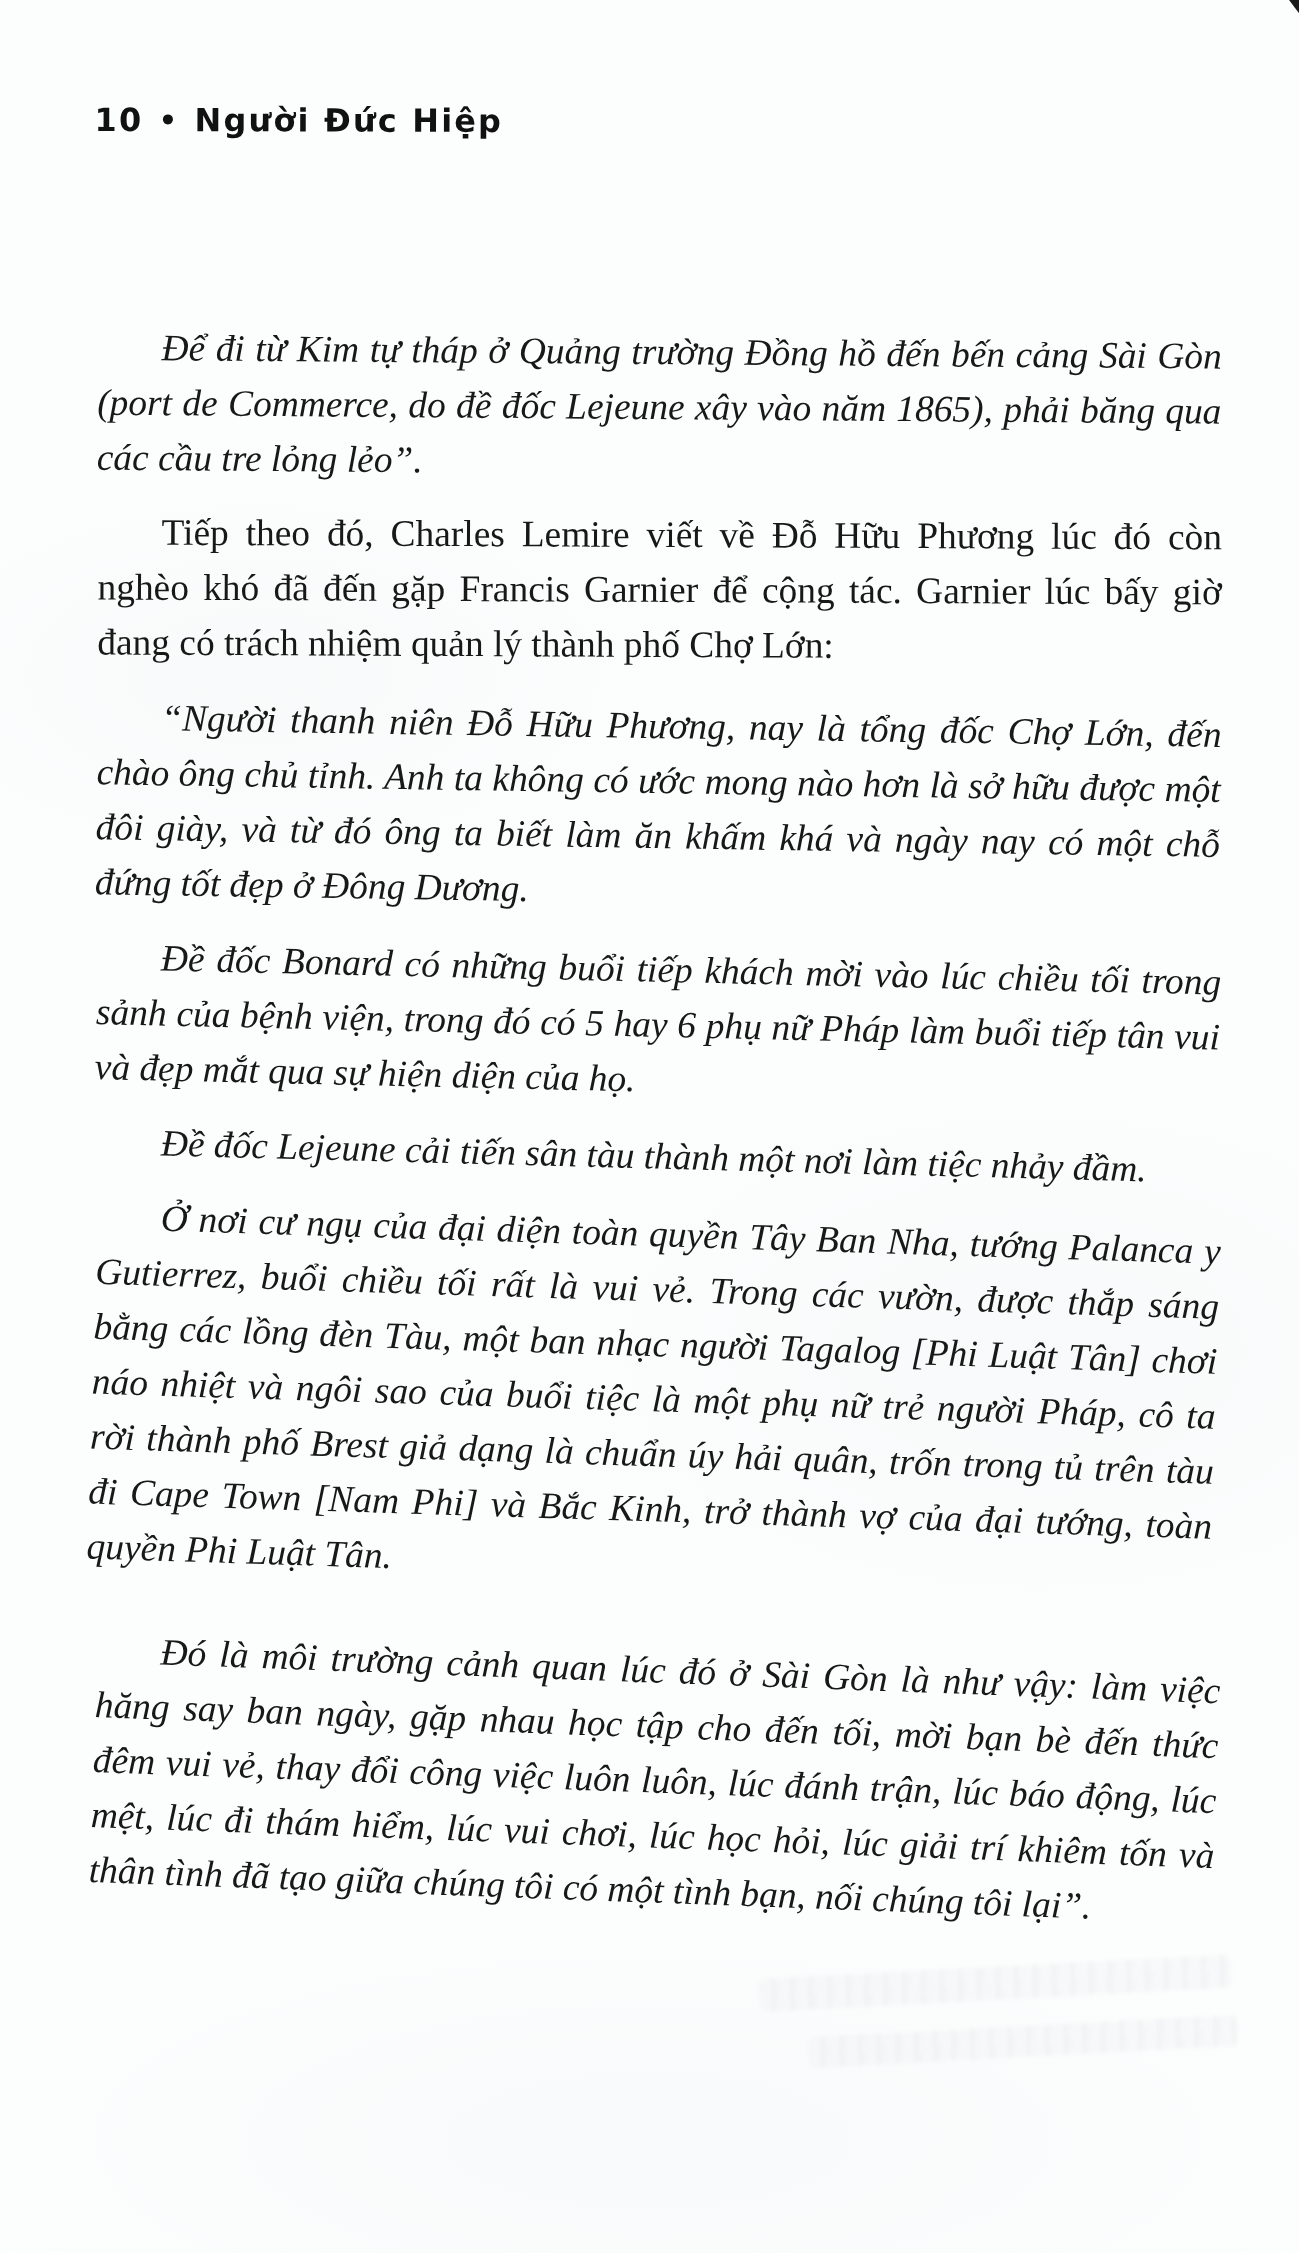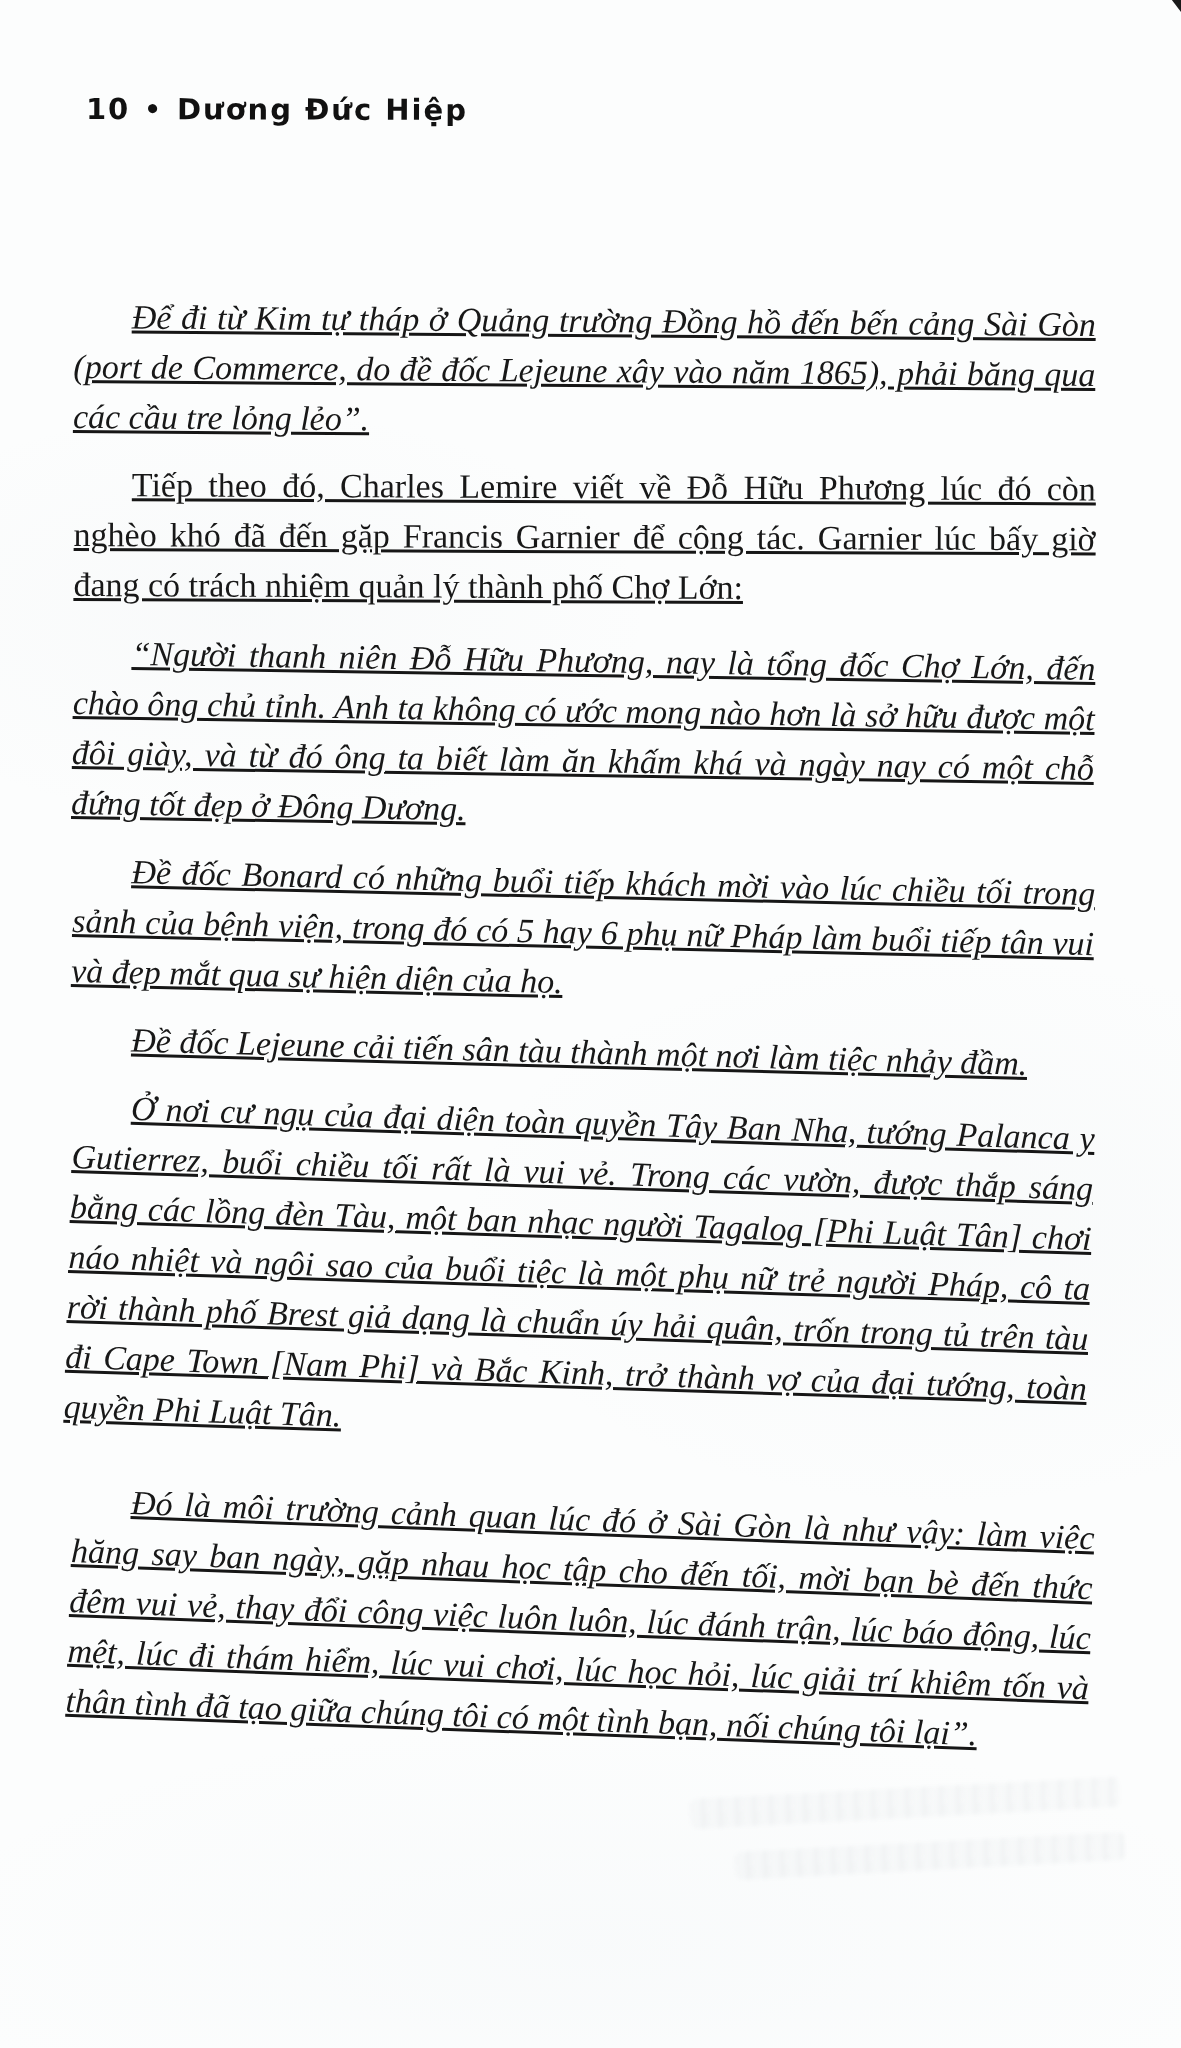--- a/index.html
+++ b/index.html
@@ -36,24 +36,23 @@
   }
   .running-head .sep {
     padding: 0 14px;
     font-size: 26px;
     vertical-align: 1px;
   }
 
   
   .text-block {
     position: absolute;
-    left: 74px;
+    left: 89px;
     top: 292px;
     width: 1022px;
-    text-decoration: underline;
   }
   .text-block p {
     margin: 0 0 18px 0;
     font-size: 34px;
     line-height: 50px;
     text-align: justify;
     text-indent: 58px;
     transform-origin: 0 0;
     color: #181818;
   }
@@ -95,21 +94,21 @@
     width: 14px;
     height: 12px;
     background: #1a1a1a;
     clip-path: polygon(35% 0, 100% 0, 100% 100%, 70% 55%);
   }
 </style>
 </head>
 <body>
 
 <div class="running-head">
-  <span>10</span><span class="sep">•</span><span>Dương Đức Hiệp</span>
+  <span>10</span><span class="sep">•</span><span>Người Đức Hiệp</span>
 </div>
 
 <div class="text-block">
   <p class="it r04">Để đi từ Kim tự tháp ở Quảng trường Đồng hồ đến bến cảng Sài Gòn (port de Commerce, do đề đốc Lejeune xây vào năm 1865), phải băng qua các cầu tre lỏng lẻo”.</p>
   <p class="r02">Tiếp theo đó, Charles Lemire viết về Đỗ Hữu Phương lúc đó còn nghèo khó đã đến gặp Francis Garnier để cộng tác. Garnier lúc bấy giờ đang có trách nhiệm quản lý thành phố Chợ Lớn:</p>
   <p class="it r09">“Người thanh niên Đỗ Hữu Phương, nay là tổng đốc Chợ Lớn, đến chào ông chủ tỉnh. Anh ta không có ước mong nào hơn là sở hữu được một đôi giày, và từ đó ông ta biết làm ăn khấm khá và ngày nay có một chỗ đứng tốt đẹp ở Đông Dương.</p>
   <p class="it r13">Đề đốc Bonard có những buổi tiếp khách mời vào lúc chiều tối trong sảnh của bệnh viện, trong đó có 5 hay 6 phụ nữ Pháp làm buổi tiếp tân vui và đẹp mắt qua sự hiện diện của họ.</p>
   <p class="it r15 oneline">Đề đốc Lejeune cải tiến sân tàu thành một nơi làm tiệc nhảy đầm.</p>
   <p class="it r18">Ở nơi cư ngụ của đại diện toàn quyền Tây Ban Nha, tướng Palanca y Gutierrez, buổi chiều tối rất là vui vẻ. Trong các vườn, được thắp sáng bằng các lồng đèn Tàu, một ban nhạc người Tagalog [Phi Luật Tân] chơi náo nhiệt và ngôi sao của buổi tiệc là một phụ nữ trẻ người Pháp, cô ta rời thành phố Brest giả dạng là chuẩn úy hải quân, trốn trong tủ trên tàu đi Cape Town [Nam Phi] và Bắc Kinh, trở thành vợ của đại tướng, toàn quyền Phi Luật Tân.</p>
   <p class="it r21 lastpara">Đó là môi trường cảnh quan lúc đó ở Sài Gòn là như vậy: làm việc hăng say ban ngày, gặp nhau học tập cho đến tối, mời bạn bè đến thức đêm vui vẻ, thay đổi công việc luôn luôn, lúc đánh trận, lúc báo động, lúc mệt, lúc đi thám hiểm, lúc vui chơi, lúc học hỏi, lúc giải trí khiêm tốn và thân tình đã tạo giữa chúng tôi có một tình bạn, nối chúng tôi lại”.</p>

